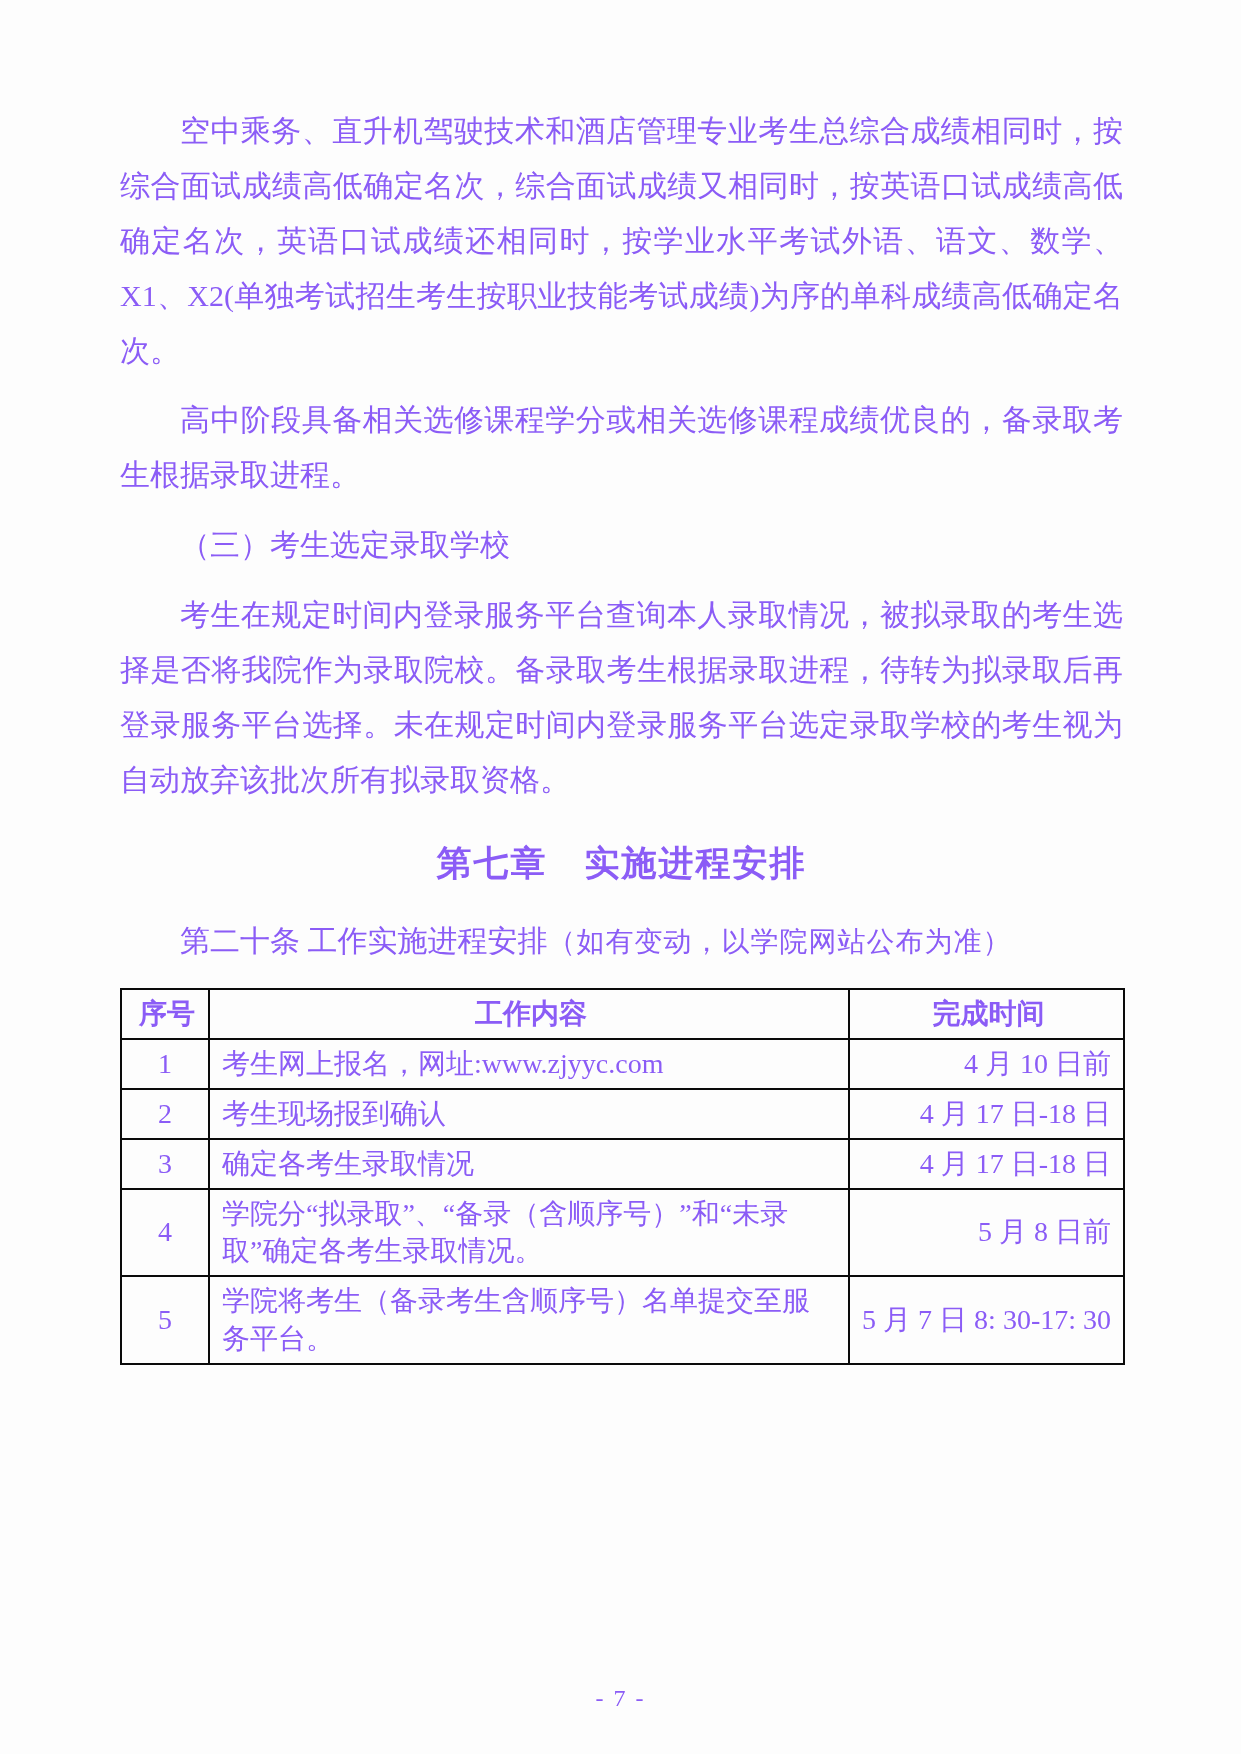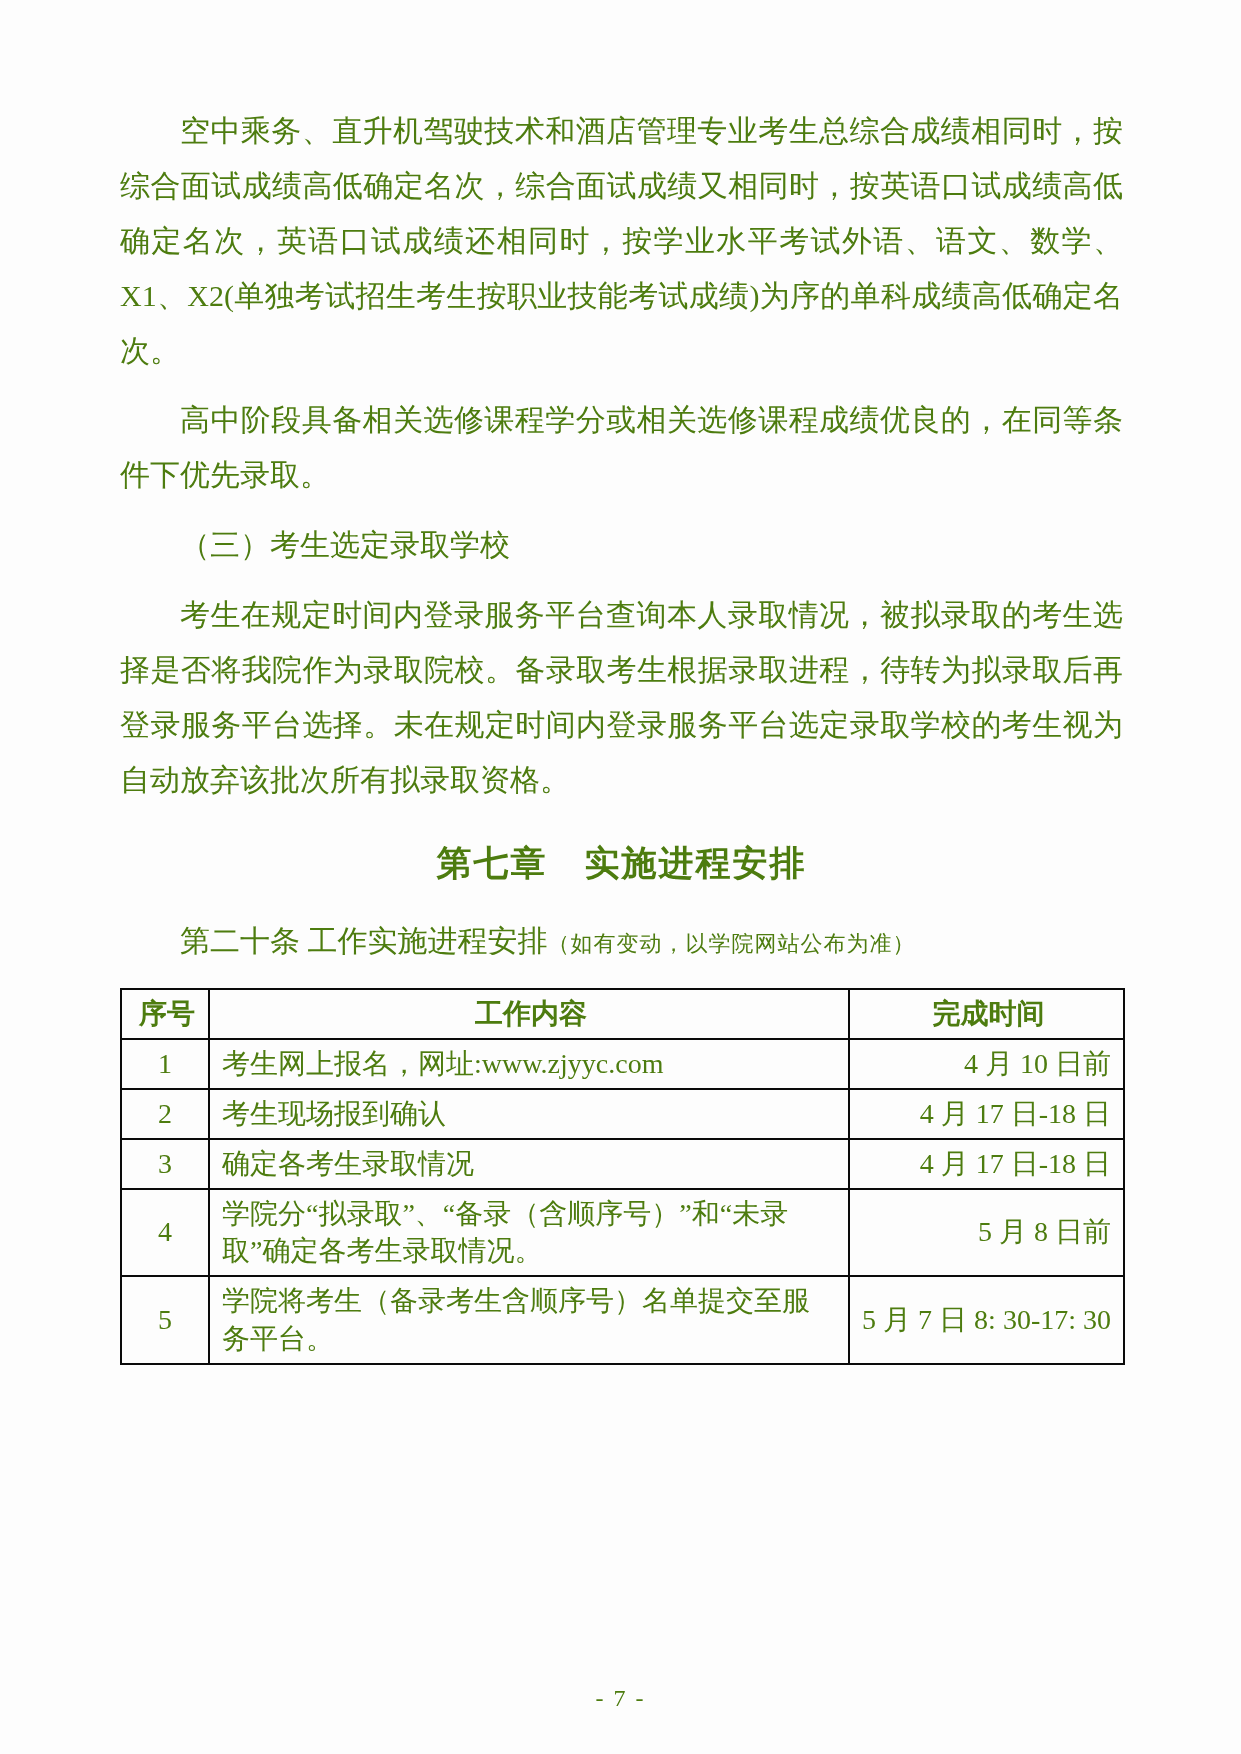--- a/index.html
+++ b/index.html
@@ -3,21 +3,21 @@
 <meta charset="utf-8">
 <style>
   * { box-sizing: border-box; }
   html, body { margin: 0; padding: 0; background: #ffffff; }
   .page {
     position: relative;
     width: 1241px;
     height: 1754px;
     margin: 0 auto;
     background: #fdfdfd;
-    color: #4d7c0f;
+    color: #8b5cf6;
     font-family: "Liberation Serif", "DejaVu Serif", serif;
     overflow: hidden;
   }
   .content {
     position: absolute;
     left: 120px;
     top: 104px;
     width: 1003px;
   }
   .body-para {
@@ -35,21 +35,21 @@
     margin: 32px 0 34px 0;
     letter-spacing: 2px;
   }
   .clause-line {
     font-size: 30px;
     text-indent: 2em;
     margin: 0 0 26px 0;
     white-space: nowrap;
   }
   .clause-note {
-    font-size: 22px;
+    font-size: 28px;
     letter-spacing: 1px;
   }
   table.schedule {
     width: 100%;
     border-collapse: collapse;
     table-layout: fixed;
     font-size: 28px;
   }
   table.schedule th,
   table.schedule td {
@@ -81,21 +81,21 @@
     letter-spacing: 2px;
   }
 </style>
 </head>
 <body>
 
 <div class="page">
   <div class="content">
 
     <p class="body-para">空中乘务、直升机驾驶技术和酒店管理专业考生总综合成绩相同时，按综合面试成绩高低确定名次，综合面试成绩又相同时，按英语口试成绩高低确定名次，英语口试成绩还相同时，按学业水平考试外语、语文、数学、X1、X2(单独考试招生考生按职业技能考试成绩)为序的单科成绩高低确定名次。</p>
-    <p class="body-para">高中阶段具备相关选修课程学分或相关选修课程成绩优良的，在同等条件下优先录取。</p>
+    <p class="body-para">高中阶段具备相关选修课程学分或相关选修课程成绩优良的，备录取考生根据录取进程。</p>
     <p class="body-para">（三）考生选定录取学校</p>
     <p class="body-para">考生在规定时间内登录服务平台查询本人录取情况，被拟录取的考生选择是否将我院作为录取院校。备录取考生根据录取进程，待转为拟录取后再登录服务平台选择。未在规定时间内登录服务平台选定录取学校的考生视为自动放弃该批次所有拟录取资格。</p>
 
     <h1 class="chapter-title">第七章　实施进程安排</h1>
 
     <p class="clause-line"><span>第二十条 工作实施进程安排</span><span class="clause-note">（如有变动，以学院网站公布为准）</span></p>
 
     <table class="schedule">
       <colgroup>
         <col class="c-seq">

